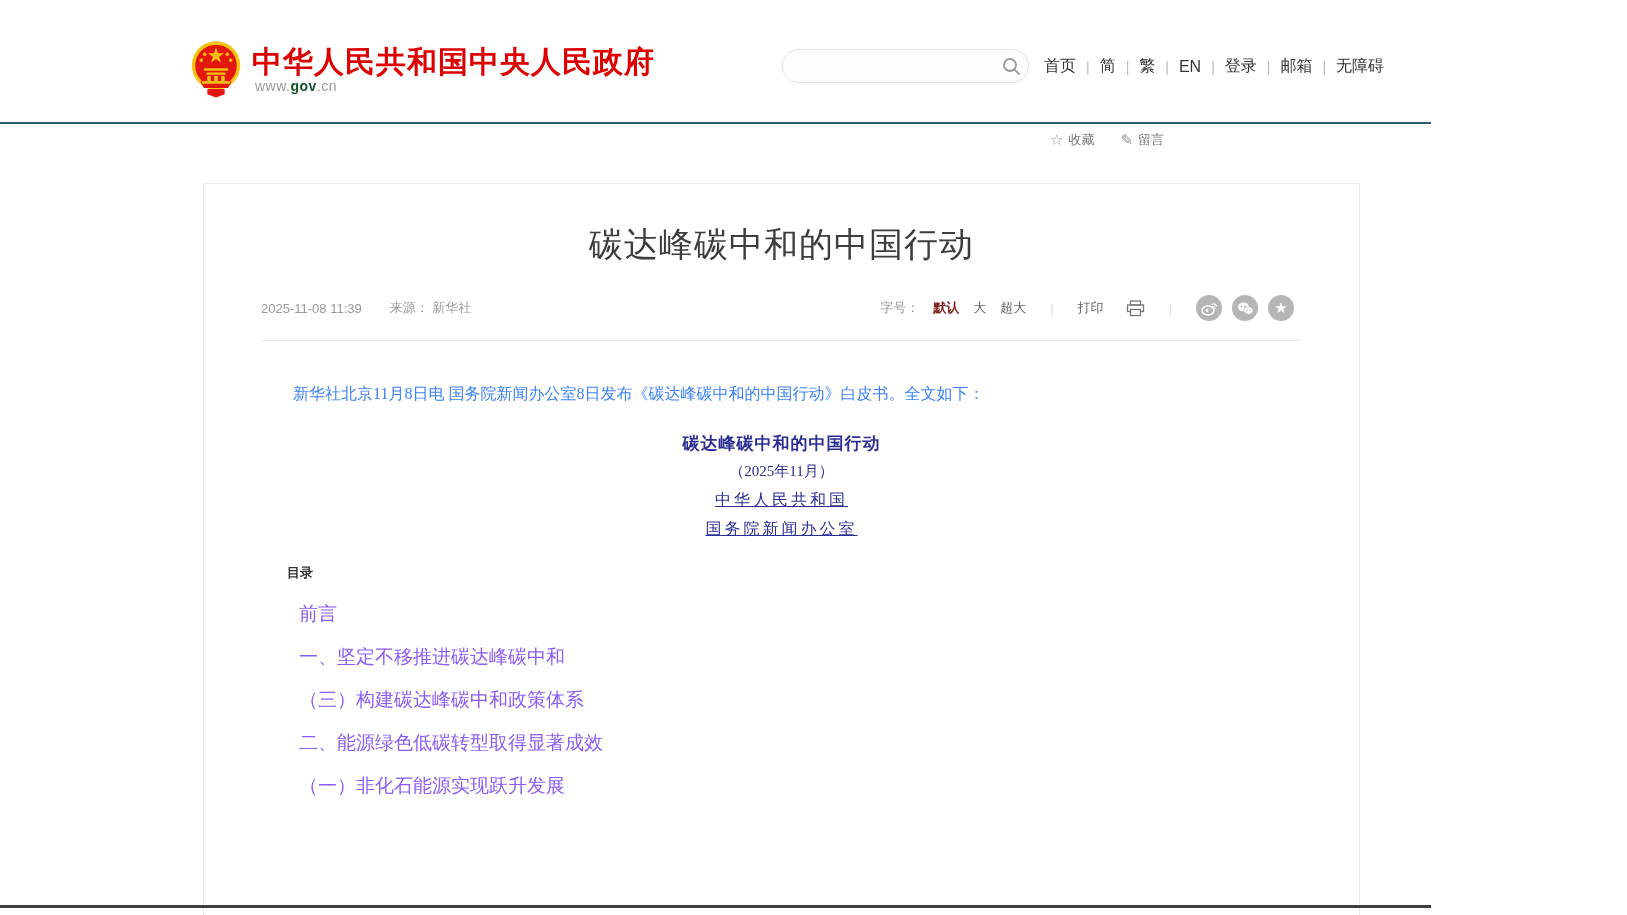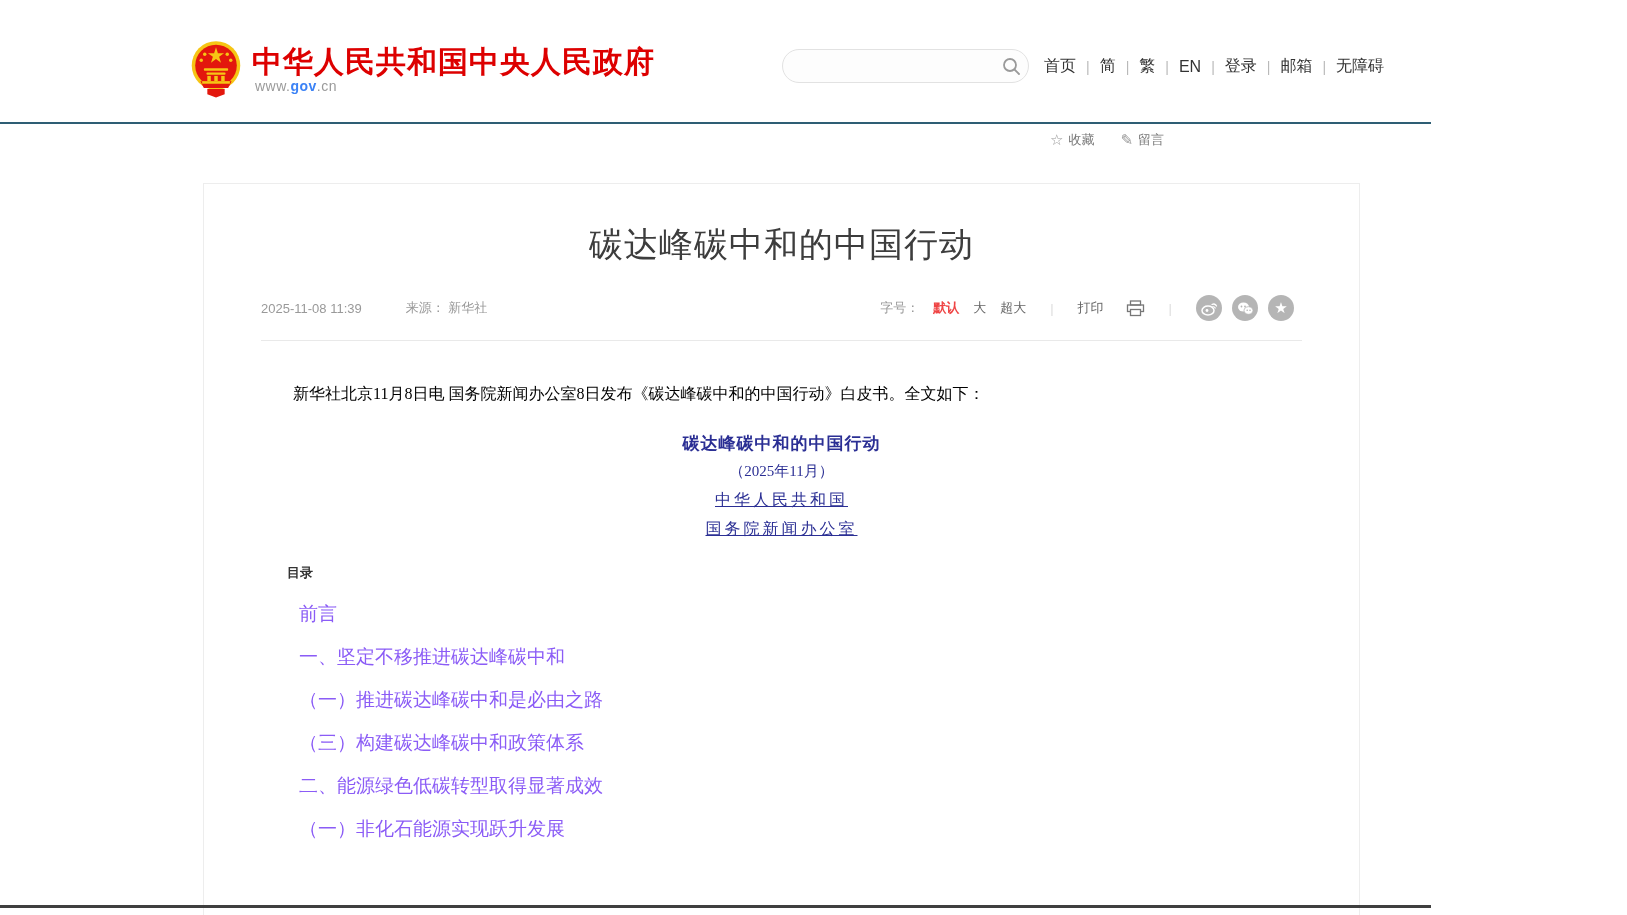--- a/index.html
+++ b/index.html
@@ -5,21 +5,21 @@
   * { margin: 0; padding: 0; box-sizing: border-box; }
   html, body { background: #fff; }
   body { font-family: "Liberation Sans", "DejaVu Sans", sans-serif; }
   .page { position: relative; width: 1431px; height: 915px; background: #fff; overflow: hidden; }
 
   
   .header { position: absolute; left: 0; top: 0; width: 100%; height: 122px; background: #fff; }
   .emblem { position: absolute; left: 190px; top: 40px; width: 52px; height: 58px; }
   .site-title { position: absolute; left: 252px; top: 42px; font-size: 30px; font-weight: bold; color: #dd0000; letter-spacing: 1px; white-space: nowrap; }
   .site-url { position: absolute; left: 255px; top: 78px; font-size: 14px; color: #9a9a9a; letter-spacing: .5px; }
-  .site-url .gov { color: #3b82f6; font-weight: bold; margin-top: 14px; }
+  .site-url .gov { color: #14532d; font-weight: bold; margin-top: 14px; }
 
   .search-box { position: absolute; left: 782px; top: 49px; width: 247px; height: 34px; border: 1px solid #e2e2e2; border-radius: 17px; background: #fdfdfd; display: flex; align-items: center; }
   .search-input { flex: 1; height: 100%; border: none; outline: none; background: transparent; padding: 0 8px 0 16px; font-size: 14px; color: #333; }
   .search-btn { width: 34px; height: 100%; border: none; background: transparent; cursor: pointer; display: flex; align-items: center; justify-content: center; }
 
   .top-nav { position: absolute; left: 1044px; top: 56px; display: flex; align-items: center; font-size: 16px; color: #333; white-space: nowrap; }
   .top-nav .nav-item { cursor: pointer; }
   .top-nav .sep { color: #b9b9b9; margin: 0 10px; font-size: 14px; }
 
   .teal-line { position: absolute; left: 0; top: 122px; width: 100%; height: 2px; background: #2e5e74; }
@@ -28,33 +28,33 @@
   .actions-row { position: absolute; left: 1050px; top: 131px; display: flex; align-items: center; gap: 26px; font-size: 13px; color: #777; }
   .action { display: flex; align-items: center; gap: 5px; cursor: pointer; }
   .action .ico { font-size: 15px; color: #999; }
 
   
   .card { position: absolute; left: 203px; top: 183px; width: 1157px; height: 760px; background: #fff; border: 1px solid #ededed; }
 
   .article-title { position: absolute; left: 0; top: 36px; width: 100%; text-align: center; font-size: 34px; line-height: 48px; color: #3d3d3d; font-weight: 500; letter-spacing: 1px; }
 
   .meta-row { position: absolute; left: 57px; right: 65px; top: 112px; height: 24px; display: flex; align-items: center; justify-content: space-between; font-size: 13px; color: #999; }
-  .meta-left { display: flex; align-items: center; gap: 44px; }
+  .meta-left { display: flex; align-items: center; gap: 28px; }
   .meta-right { display: flex; align-items: center; gap: 14px; }
   .fs-opt { cursor: pointer; color: #666; }
-  .fs-default { color: #ef4444; font-weight: bold; }
+  .fs-default { color: #7f1d1d; font-weight: bold; }
   .meta-sep { color: #ddd; margin: 0 10px; }
   .print-group { display: flex; align-items: center; gap: 22px; cursor: pointer; color: #666; }
   .share-icons { display: flex; align-items: center; gap: 10px; }
   .share-circle { width: 26px; height: 26px; border-radius: 50%; background: #b5b5b5; display: flex; align-items: center; justify-content: center; cursor: pointer; color: #fff; }
   .share-circle.star-glyph { font-size: 15px; line-height: 26px; }
 
   .meta-divider { position: absolute; left: 57px; right: 57px; top: 156px; height: 1px; background: #e9e9e9; }
 
-  .lead { position: absolute; left: 57px; right: 57px; top: 197px; font-size: 16px; line-height: 26px; color: #000000; text-indent: 2em; font-family: "Liberation Serif", "DejaVu Serif", serif; }
+  .lead { position: absolute; left: 57px; right: 57px; top: 197px; font-size: 16px; line-height: 26px; color: #3b82f6; text-indent: 2em; font-family: "Liberation Serif", "DejaVu Serif", serif; }
 
   .doc-center { position: absolute; left: 0; width: 100%; text-align: center; color: #2b2f94; }
   .doc-title { top: 248px; font-size: 17px; font-weight: bold; letter-spacing: 1px; }
   .doc-date { top: 278px; font-size: 15px; font-family: Liberation Serif, serif; }
   .doc-org { font-family: "Liberation Serif", "DejaVu Serif", serif; font-size: 16px; letter-spacing: 3px; text-decoration: underline; }
   .doc-org1 { top: 306px; }
   .doc-org2 { top: 335px; }
 
   .toc-title { position: absolute; left: 57px; right: 57px; top: 380px; font-size: 13px; font-weight: bold; color: #333; text-indent: 2em; }
   .toc { position: absolute; left: 57px; right: 57px; top: 422px; }
@@ -186,21 +186,20 @@
 
     <div class="doc-center doc-title">碳达峰碳中和的中国行动</div>
     <div class="doc-center doc-date">（2025年11月）</div>
     <div class="doc-center doc-org doc-org1">中华人民共和国</div>
     <div class="doc-center doc-org doc-org2">国务院新闻办公室</div>
 
     <div class="toc-title">目录</div>
     <div class="toc">
       <p>前言</p>
       <p>一、坚定不移推进碳达峰碳中和</p>
-      <p>（一）推进碳达峰碳中和是必由之路</p>
       <p>（三）构建碳达峰碳中和政策体系</p>
       <p>二、能源绿色低碳转型取得显著成效</p>
       <p>（一）非化石能源实现跃升发展</p>
     </div>
 
   </div>
 
   <div class="bottom-line"></div>
 </div>
 

